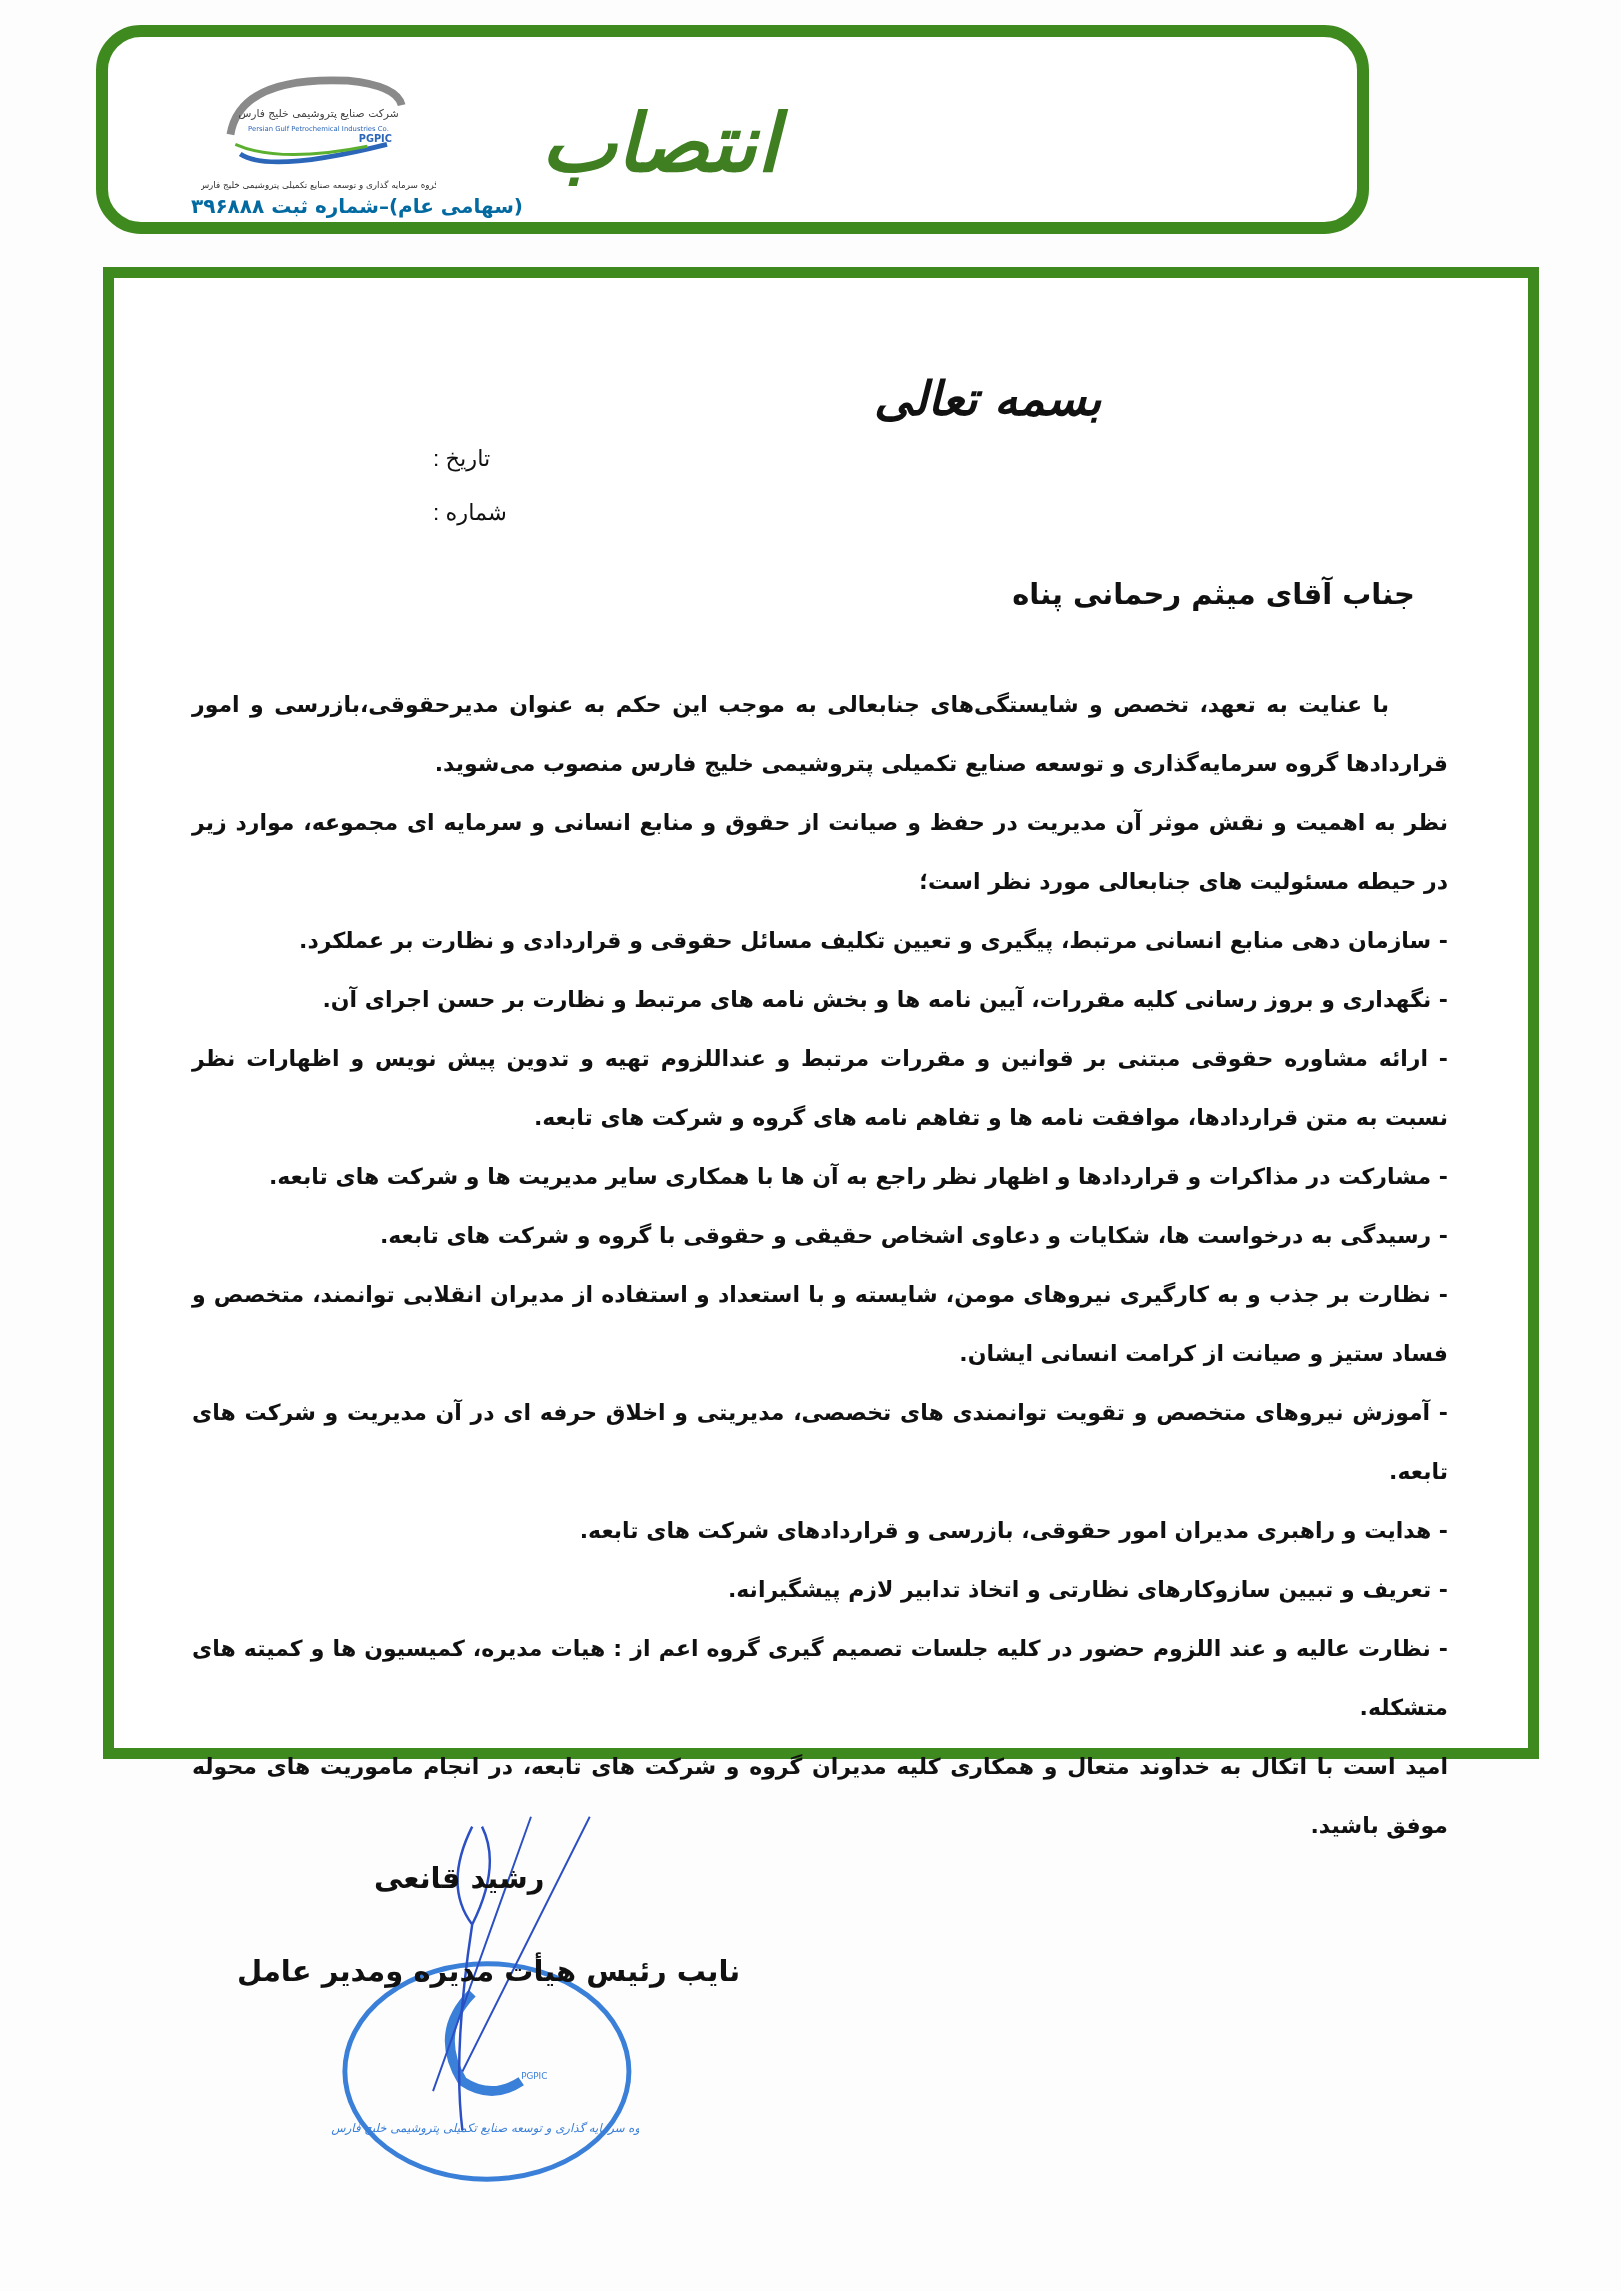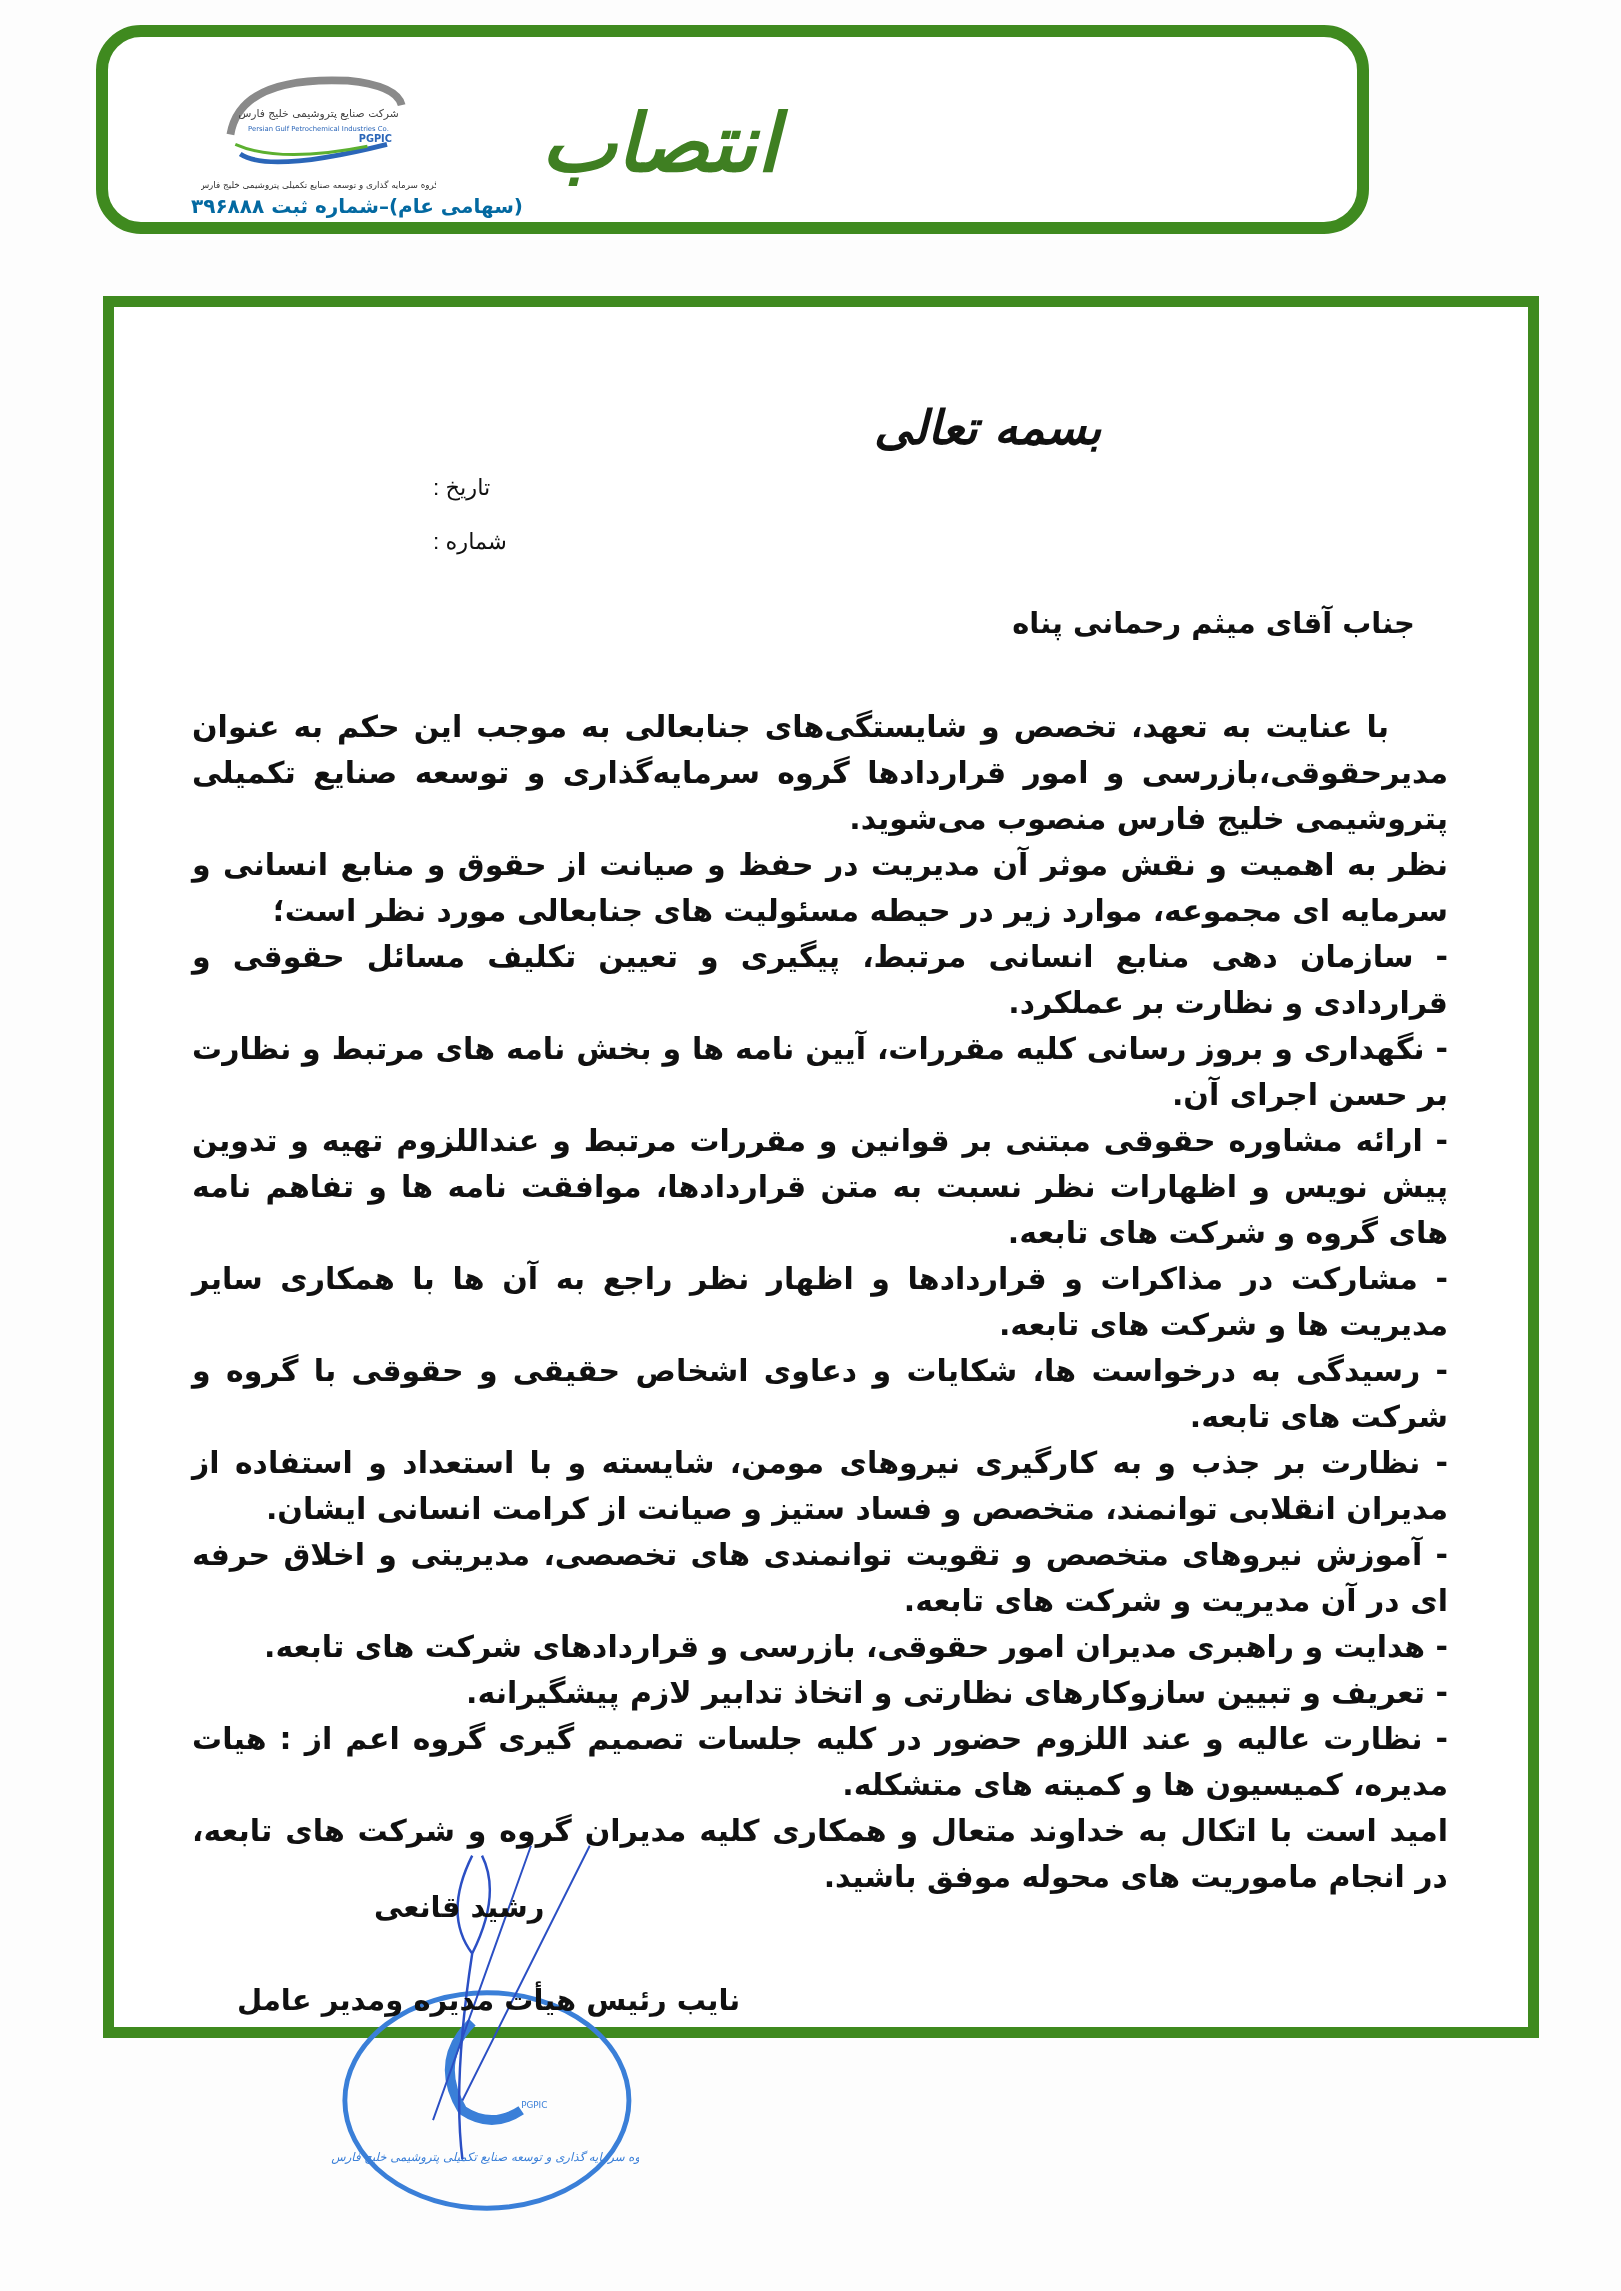--- a/index.html
+++ b/index.html
@@ -1,26 +1,26 @@
 <!DOCTYPE html>
 <html><head>
 <meta charset="utf-8">
 <style>
   html, body { margin:0; padding:0; background:#fdfdfd; }
   body { width:1621px; height:2292px; position:relative; overflow:hidden; font-family:"DejaVu Sans", sans-serif; color:#111; }
   .header-box { position:absolute; left:96px; top:24.5px; width:1273px; height:209px; border:12.7px solid #3f8a1f; border-radius:45px; box-sizing:border-box; background:#fff; }
   .logo { position:absolute; left:93px; top:29px; width:235px; height:137px; }
   .reg { position:absolute; left:83px; top:157px; font-weight:bold; font-size:20px; direction:rtl; color:#0369a1; }
   .title { position:absolute; right:578px; top:59px; font-family:"DejaVu Serif", serif; font-weight:bold; font-size:80px; color:#3f7f22; direction:rtl; font-style:italic; }
-  .main-box { position:absolute; left:103px; top:267px; width:1436px; height:1742px; border:11.8px solid #3f8a1f; box-sizing:border-box; background:#fff;margin-top:29px; }
+  .main-box { position:absolute; left:103px; top:267px; width:1436px; height:1492px; border:11.8px solid #3f8a1f; box-sizing:border-box; background:#fff; }
   .besm { position:absolute; left:760px; top:93px; font-family:"DejaVu Serif", serif; font-weight:bold; font-style:italic; font-size:47px; direction:rtl; }
   .meta { position:absolute; left:319px; font-family:Liberation Sans, sans-serif; font-size:22.5px; direction:rtl; }
   .meta.date { top:167px; } .meta.num { top:221px; }
   .addressee { position:absolute; right:113px; top:299px; font-weight:bold; font-size:29px; direction:rtl; }
-  .body-text { position:absolute; right:80px; left:78px; top:397px; direction:rtl; text-align:justify; font-weight:bold; font-size:30px; line-height:46px; }
+  .body-text { position:absolute; right:80px; left:78px; top:397px; direction:rtl; text-align:justify; font-weight:bold; font-size:22px; line-height:59px; }
   .body-text p { margin:0; }
   .body-text .indent { text-indent:59px; }
   .body-text b.hl { font-weight:bold; }
   .sig { position:absolute; direction:rtl; font-weight:bold; }
   .sig.name { left:260px; top:1583px; font-size:29px; }
   .sig.role { left:123px; top:1676px; font-size:29px; }
   .stamp { position:absolute; left:211px; top:1529px; width:314px; height:382px; }
 </style>
 </head>
 <body>

